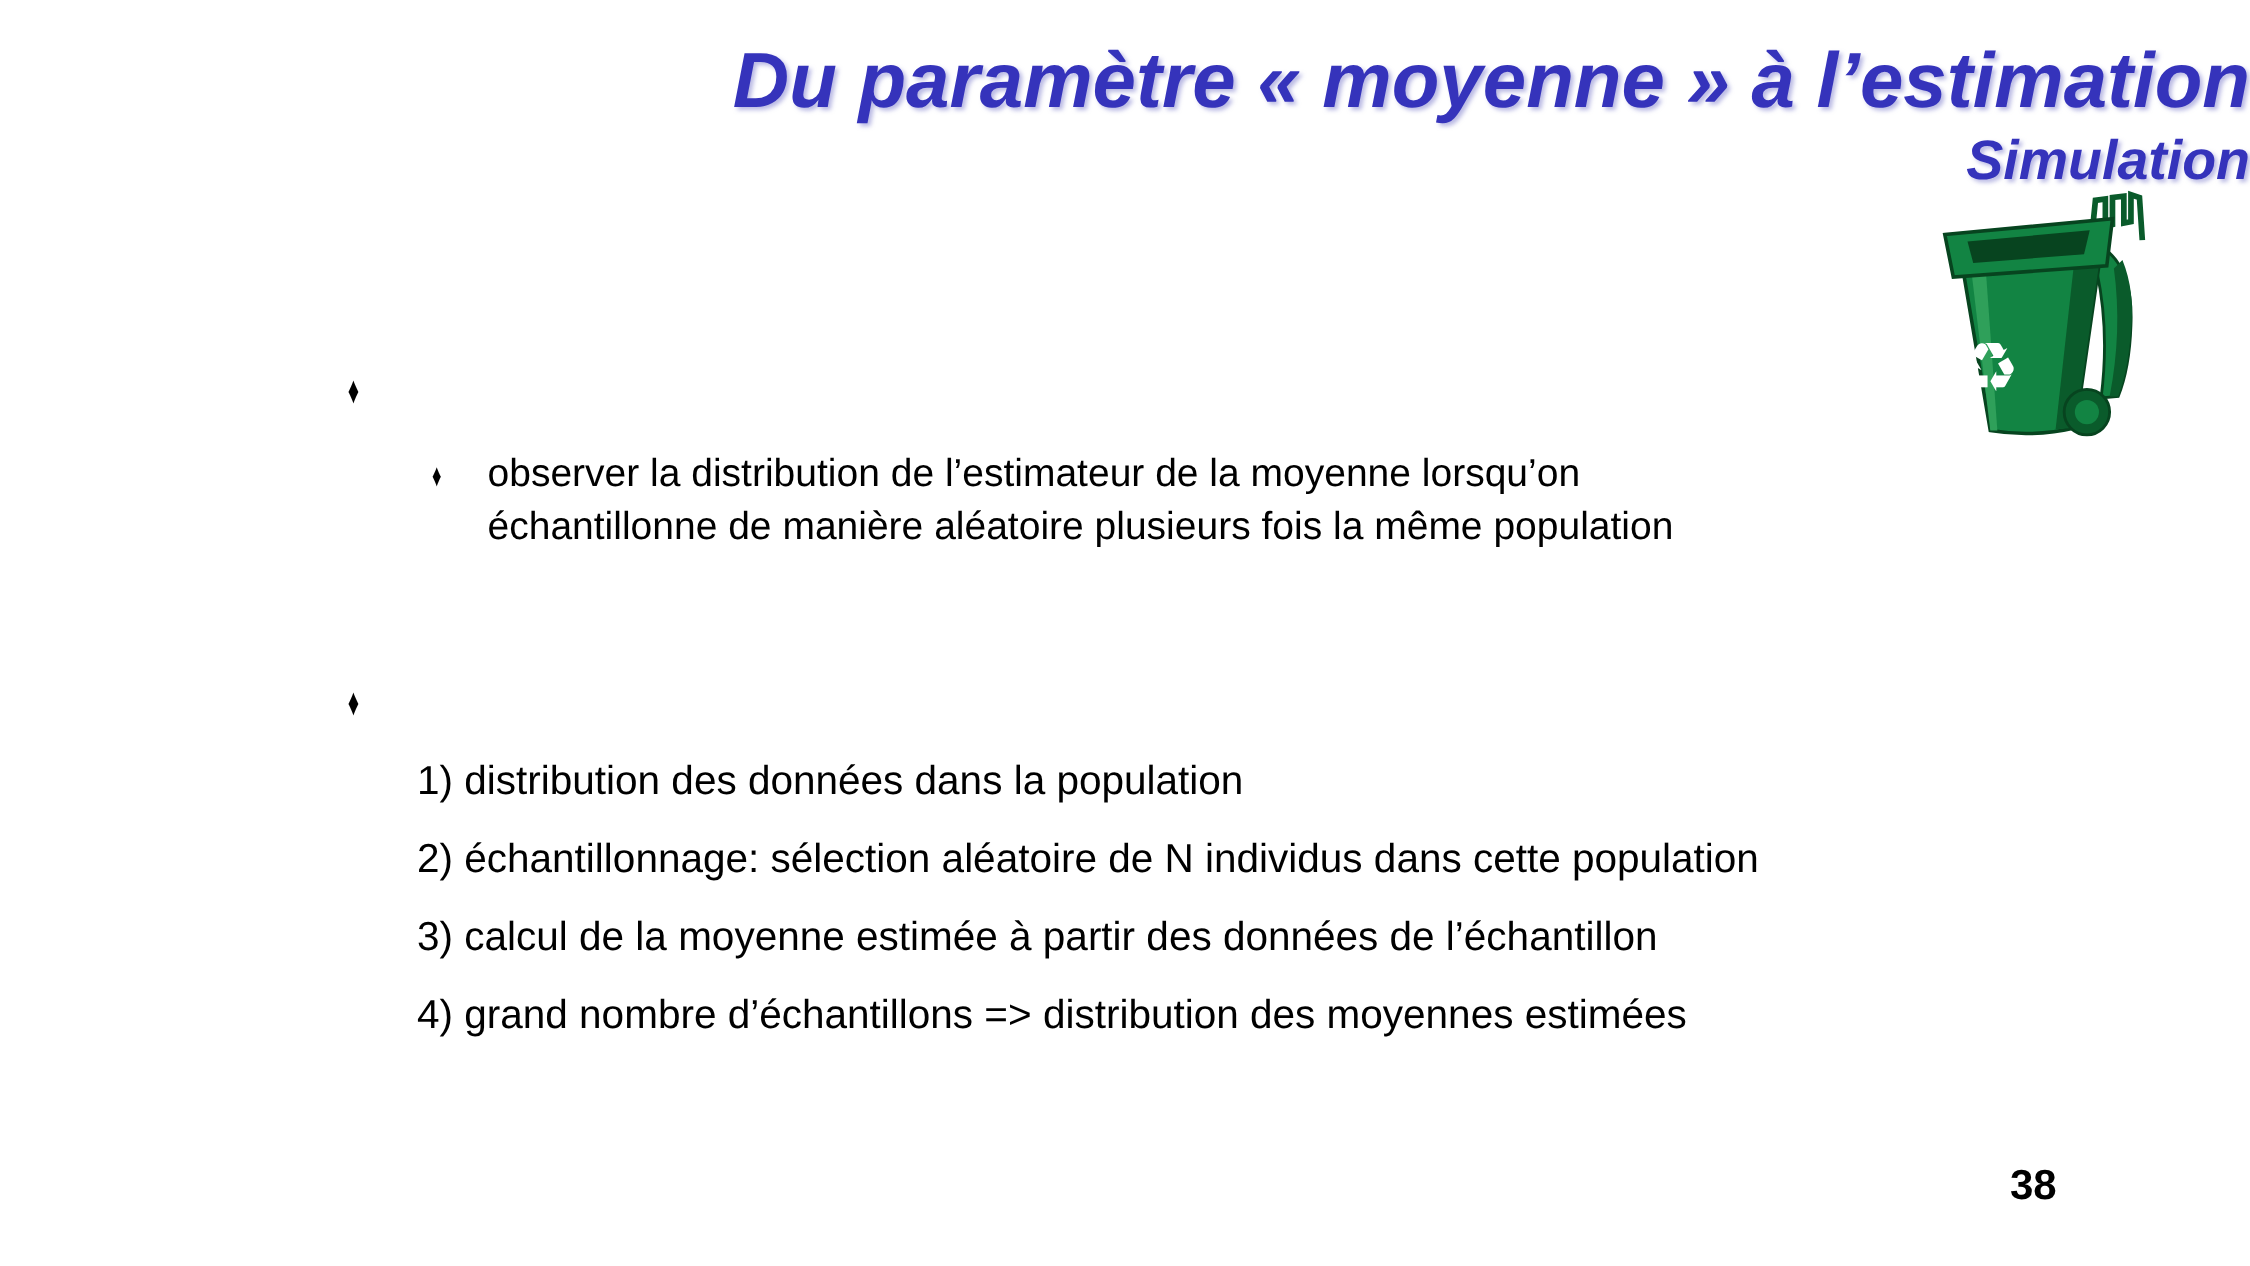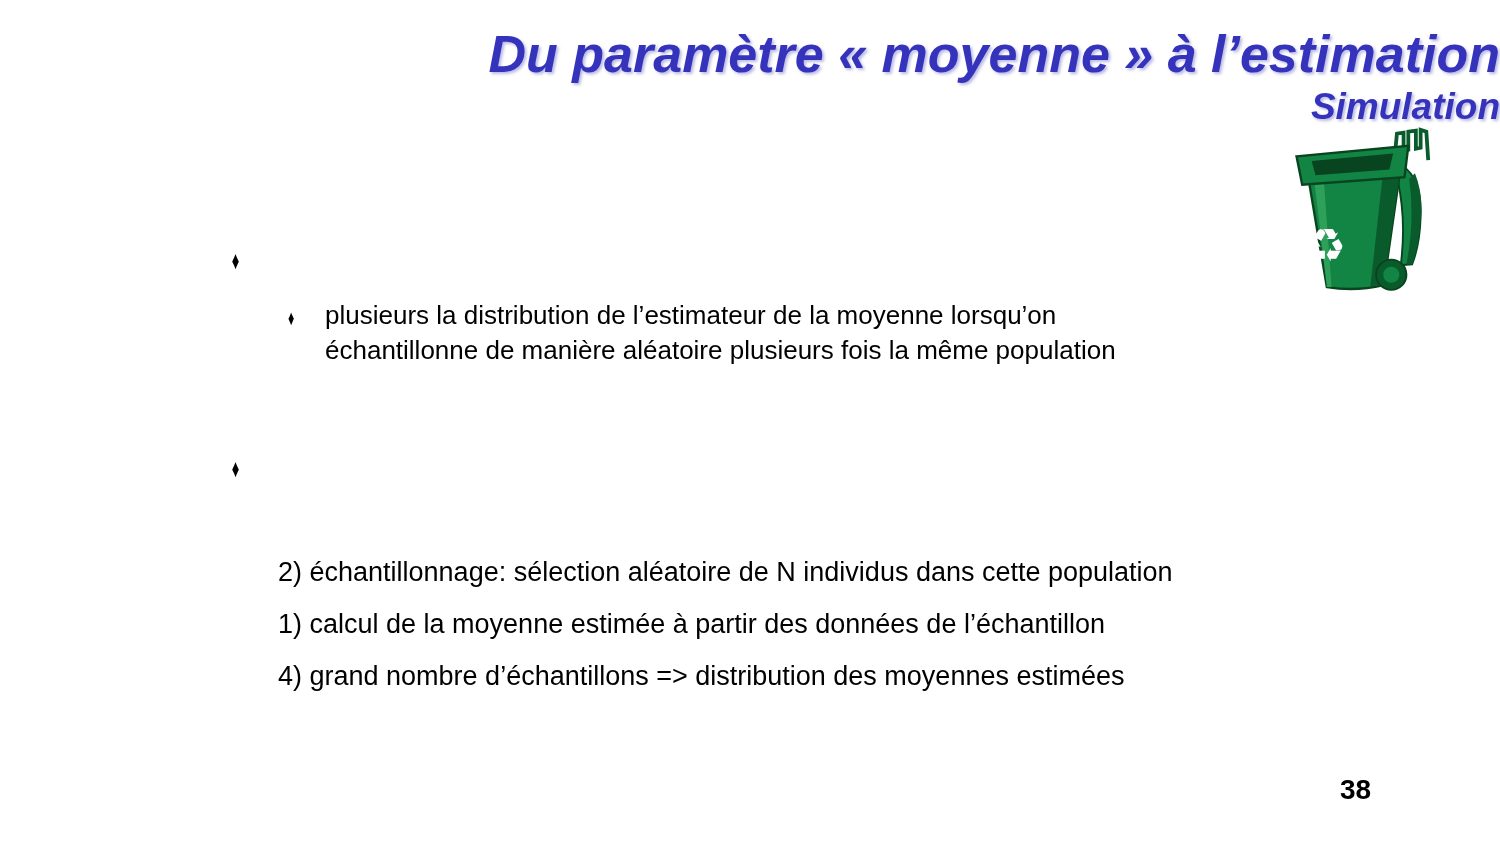--- a/index.html
+++ b/index.html
@@ -86,28 +86,29 @@
     </svg>
   </div>
 
   <div class="row lvl1" style="left:228px; top:240px;">
     <span class="marker">♦</span>
   </div>
 
   <div class="row lvl2" style="left:285px; top:298px;">
     <span class="marker">♦</span>
     <span>
-      <span>plusieurs la distribution de l’estimateur de la moyenne lorsqu’on</span><br>
+      <span>observer la distribution de l’estimateur de la moyenne lorsqu’on</span><br>
       <span>échantillonne de manière aléatoire plusieurs fois la même population</span>
     </span>
   </div>
 
   <div class="row lvl1" style="left:228px; top:448px;">
     <span class="marker">♦</span>
   </div>
 
+  <div class="step" style="left:278px; top:504px;">1) distribution des données dans la population</div>
   <div class="step" style="left:278px; top:556px;">2) échantillonnage: sélection aléatoire de N individus dans cette population</div>
-  <div class="step" style="left:278px; top:608px;">1) calcul de la moyenne estimée à partir des données de l’échantillon</div>
+  <div class="step" style="left:278px; top:608px;">3) calcul de la moyenne estimée à partir des données de l’échantillon</div>
   <div class="step" style="left:278px; top:660px;">4) grand nombre d’échantillons =&gt; distribution des moyennes estimées</div>
 
   <div class="page-num">38</div>
 
 </div>
 
 </body></html>

